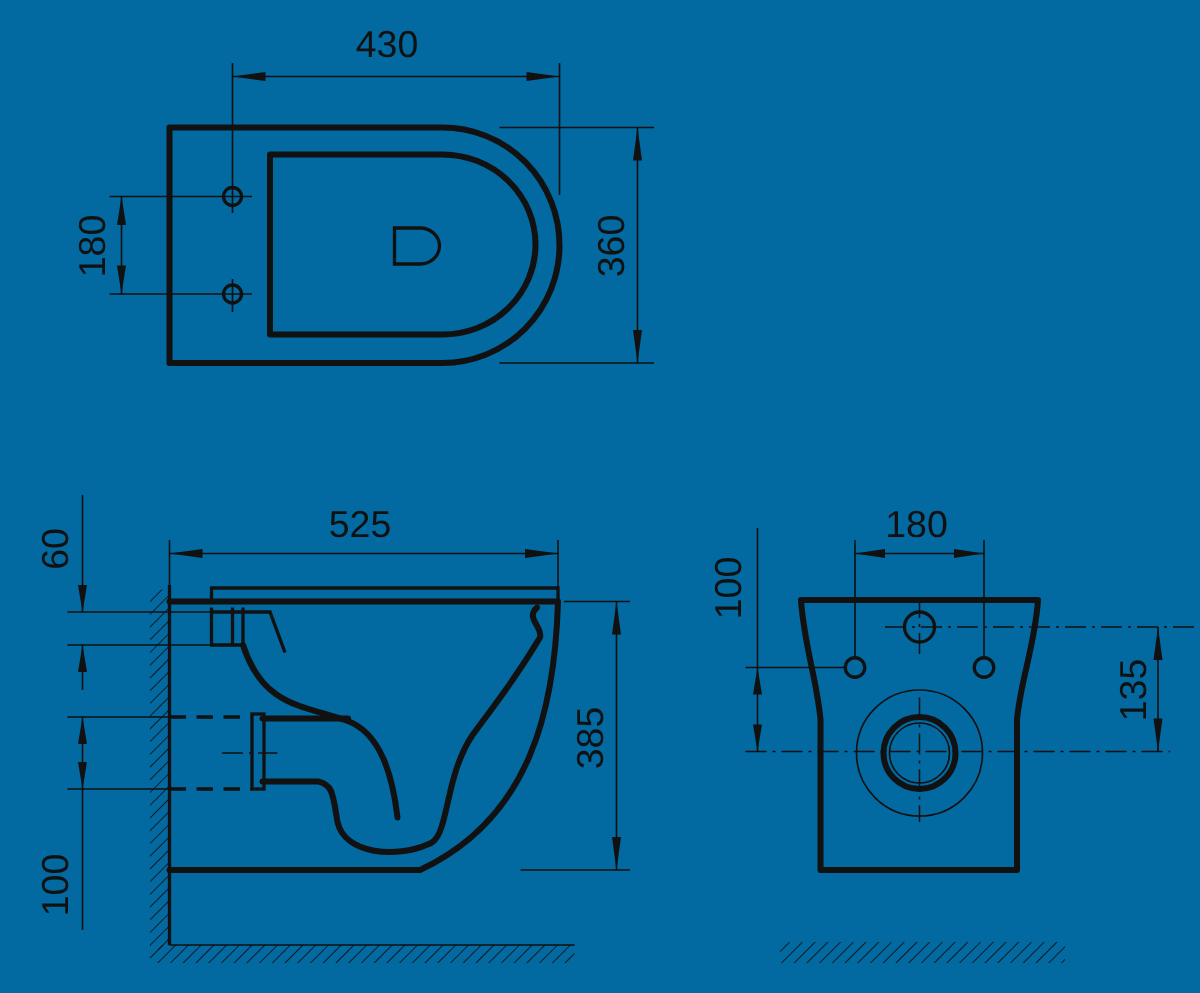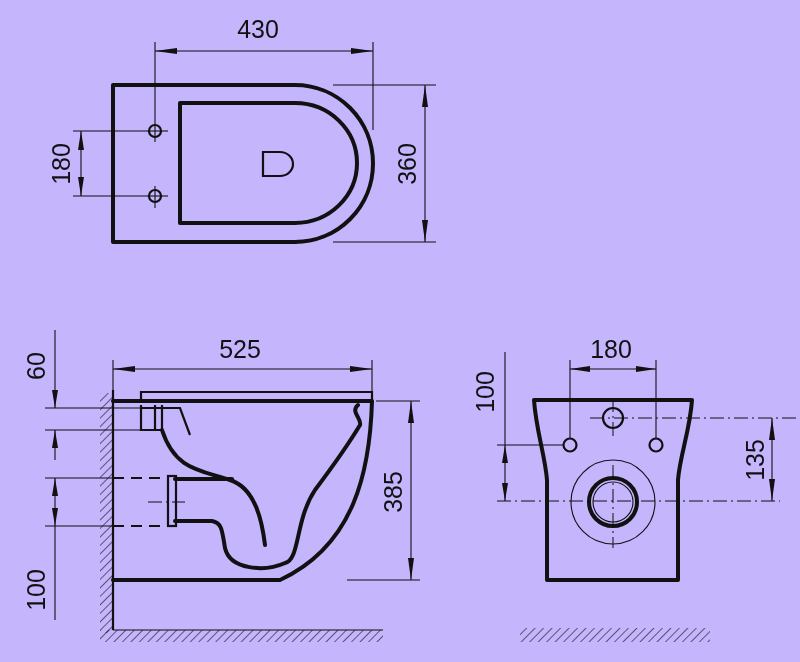--- a/index.html
+++ b/index.html
@@ -1,16 +1,16 @@
 <!DOCTYPE html>
 <html><head>
 <meta charset="utf-8">
 <style>
   html,body{margin:0;padding:0;background:#ffffff;}
-  #canvas{position:relative;width:800px;height:662px;background:#c4b5fd;overflow:hidden;}
+  #canvas{position:relative;width:800px;height:662px;background:#0369a1;overflow:hidden;}
   svg{position:absolute;left:0;top:0;}
   .thick{stroke:#111;stroke-width:4;fill:none;stroke-linejoin:round;stroke-linecap:round;}
   .med{stroke:#111;stroke-width:2.2;fill:none;}
   .thin{stroke:#111;stroke-width:1.1;fill:none;}
   .dash{stroke:#111;stroke-width:2.2;fill:none;stroke-dasharray:11 7;}
   .center{stroke:#111;stroke-width:1;fill:none;stroke-dasharray:14 4 2 4;}
   .dimtxt{font-family:"Liberation Sans",sans-serif;font-size:25px;fill:#111;}
   .arrow{fill:#111;stroke:none;}
 </style>
 </head>

